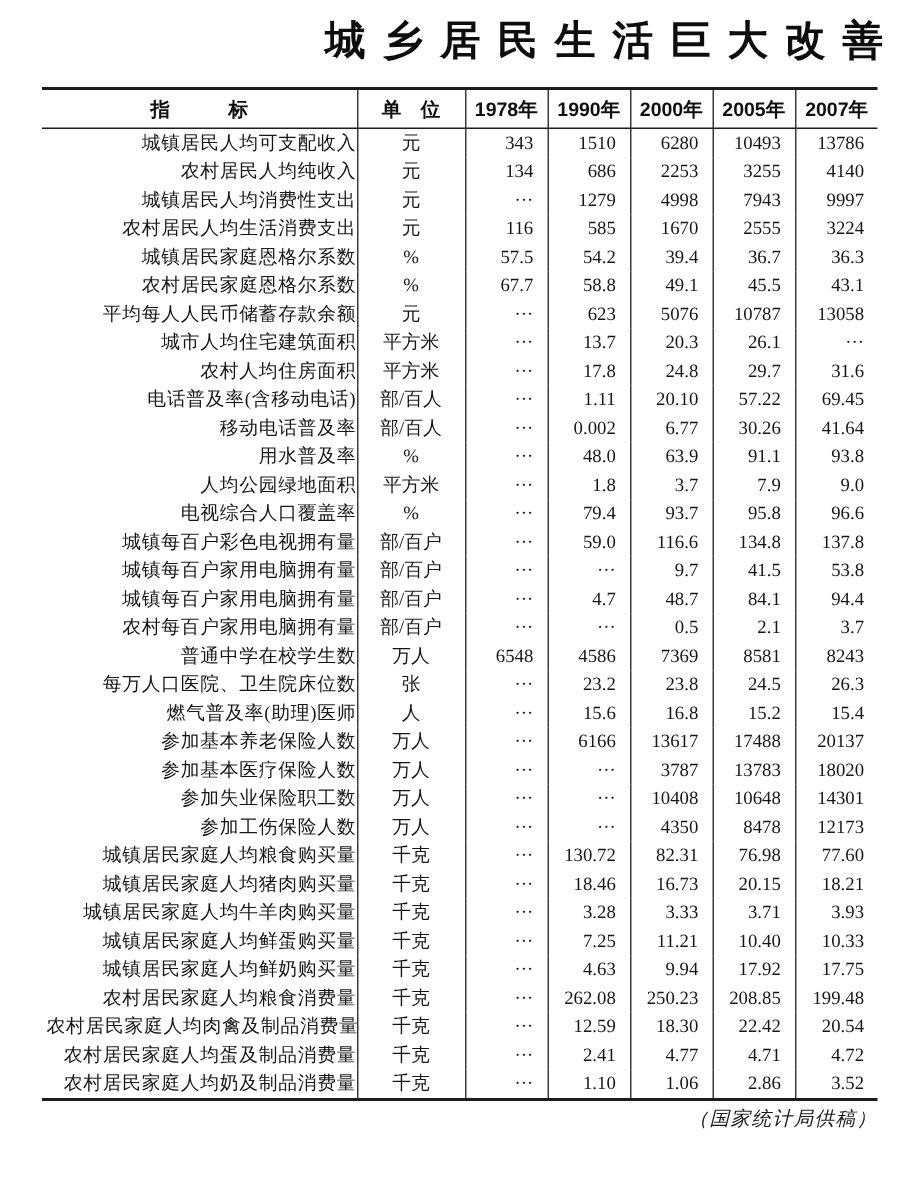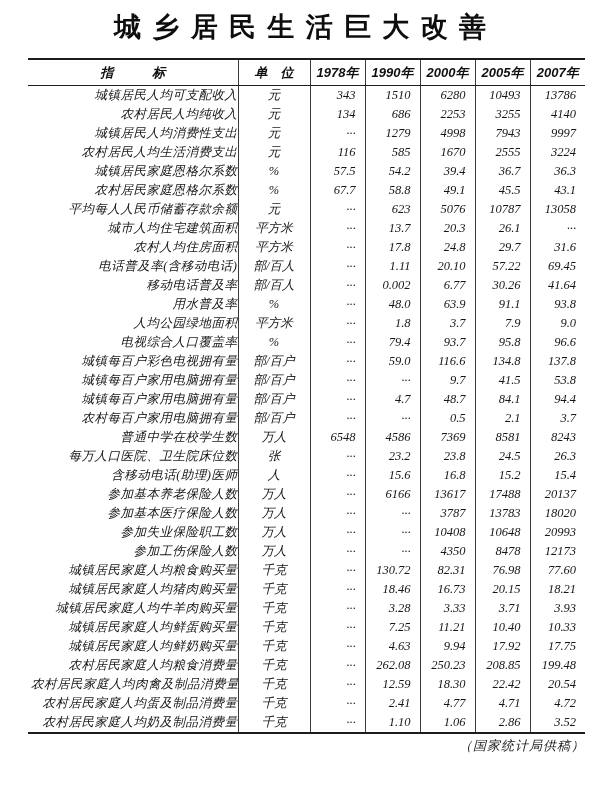--- a/index.html
+++ b/index.html
@@ -3,37 +3,36 @@
 <meta charset="utf-8">
 <style>
   html,body{margin:0;padding:0;}
   body{
     width:600px;height:789px;background:#ffffff;color:#161616;
     font-family:"Liberation Serif","DejaVu Serif",serif;
     position:relative;overflow:hidden;
   }
   .title{
     margin:9px 0 0 0;
-    text-align:center;
+    text-align:right;
     font-family:"Liberation Sans","DejaVu Sans",sans-serif;
     font-weight:bold;
     font-size:27px;
     letter-spacing:0.42em;
     text-indent:0.42em;
     color:#0d0d0d;
     white-space:nowrap;
   }
   table.stats{
     border-collapse:collapse;
     table-layout:fixed;
     width:557px;
     margin:13px 0 0 28px;
     border-top:2px solid #1c1c1c;
     border-bottom:2px solid #1c1c1c;
-    font-style:italic;
   }
   col.c-ind{width:210px;}
   col.c-unit{width:72px;}
   col.c-year{width:55px;}
   .stats th,.stats td{
     padding:0;
     font-size:12.5px;
     line-height:19px;
     height:19px;
     border-right:1px solid #3a3a3a;
@@ -296,21 +295,21 @@
     <td class="ind">每万人口医院、卫生院床位数</td>
     <td class="unit">张</td>
     <td class="val">···</td>
     <td class="val">23.2</td>
     <td class="val">23.8</td>
     <td class="val">24.5</td>
     <td class="val">26.3</td>
   </tr>
 
   <tr>
-    <td class="ind">含移动电话(助理)医师</td>
+    <td class="ind">燃气普及率(助理)医师</td>
     <td class="unit">人</td>
     <td class="val">···</td>
     <td class="val">15.6</td>
     <td class="val">16.8</td>
     <td class="val">15.2</td>
     <td class="val">15.4</td>
   </tr>
 
   <tr>
     <td class="ind">参加基本养老保险人数</td>
@@ -332,21 +331,21 @@
     <td class="val">18020</td>
   </tr>
 
   <tr>
     <td class="ind">参加失业保险职工数</td>
     <td class="unit">万人</td>
     <td class="val">···</td>
     <td class="val">···</td>
     <td class="val">10408</td>
     <td class="val">10648</td>
-    <td class="val">20993</td>
+    <td class="val">14301</td>
   </tr>
 
   <tr>
     <td class="ind">参加工伤保险人数</td>
     <td class="unit">万人</td>
     <td class="val">···</td>
     <td class="val">···</td>
     <td class="val">4350</td>
     <td class="val">8478</td>
     <td class="val">12173</td>

